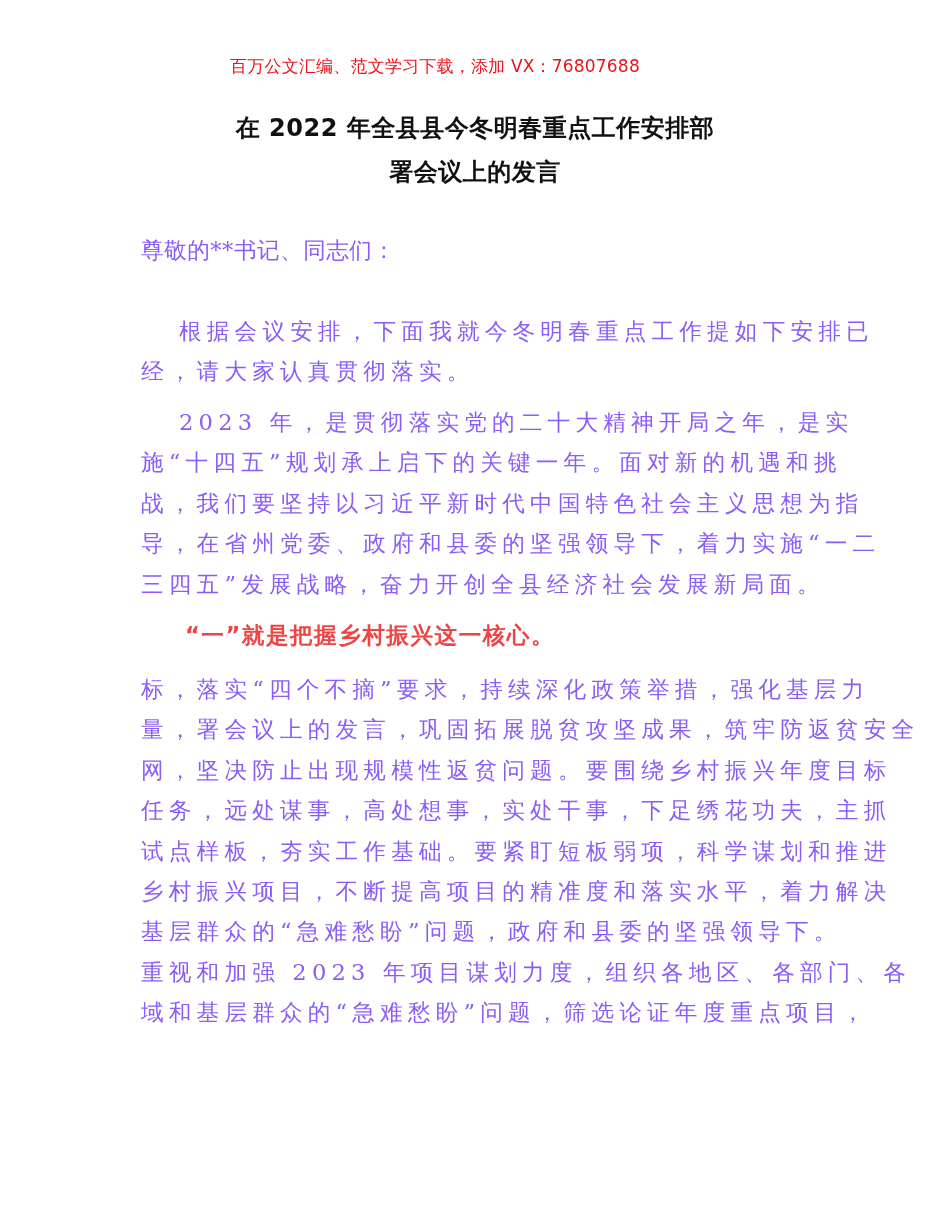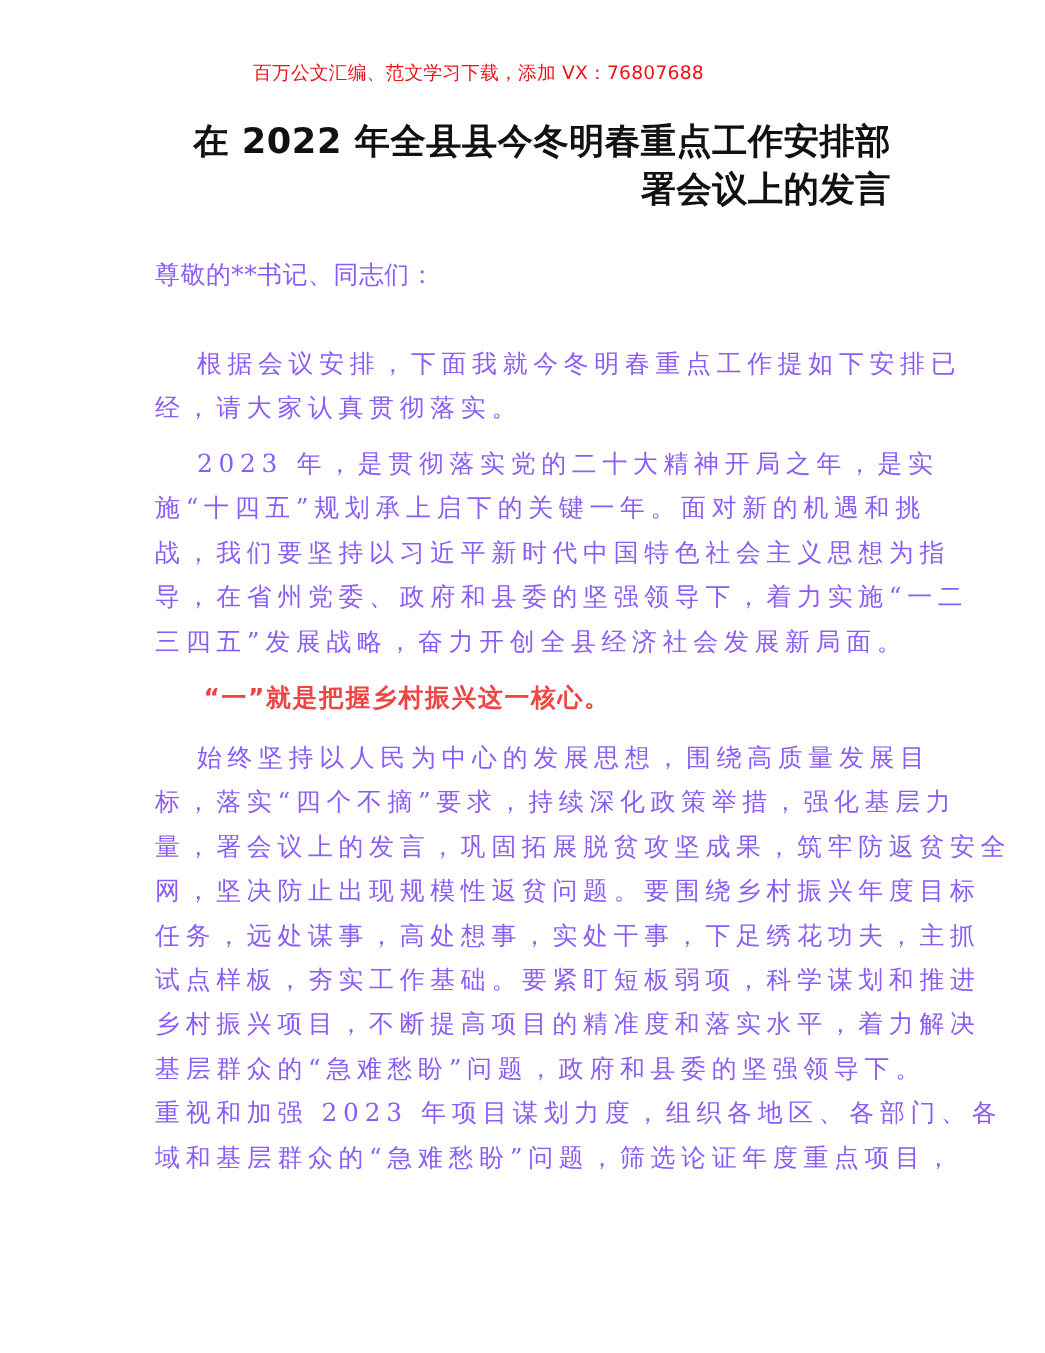--- a/index.html
+++ b/index.html
@@ -25,24 +25,24 @@
     font-size: 17px;
     color: #e8141b;
     letter-spacing: 0.2px;
     margin-left: 24px;
   }
   .title {
     position: absolute;
     top: 106px;
     left: 140px;
     width: 670px;
-    text-align: right;
+    text-align: center;
     font-family: "DejaVu Sans", "Liberation Sans", sans-serif;
     font-weight: bold;
-    font-size: 32px;
+    font-size: 24px;
     line-height: 44px;
     color: #111111;
     letter-spacing: 0.5px;
   }
   .body-text {
     position: absolute;
     left: 141px;
     width: 670px;
     font-size: 22.6px;
     line-height: 40.4px;
@@ -86,21 +86,20 @@
   <span class="line indent">2023 年，是贯彻落实党的二十大精神开局之年，是实</span>
   <span class="line">施“十四五”规划承上启下的关键一年。面对新的机遇和挑</span>
   <span class="line">战，我们要坚持以习近平新时代中国特色社会主义思想为指</span>
   <span class="line">导，在省州党委、政府和县委的坚强领导下，着力实施“一二</span>
   <span class="line">三四五”发展战略，奋力开创全县经济社会发展新局面。</span>
 </div>
 
 <div class="body-text heading indent">“一”就是把握乡村振兴这一核心。</div>
 
 <div class="body-text p3">
-  <span class="line indent">始终坚持以人民为中心的发展思想，围绕高质量发展目</span>
   <span class="line">标，落实“四个不摘”要求，持续深化政策举措，强化基层力</span>
   <span class="line">量，署会议上的发言，巩固拓展脱贫攻坚成果，筑牢防返贫安全</span>
   <span class="line">网，坚决防止出现规模性返贫问题。要围绕乡村振兴年度目标</span>
   <span class="line">任务，远处谋事，高处想事，实处干事，下足绣花功夫，主抓</span>
   <span class="line">试点样板，夯实工作基础。要紧盯短板弱项，科学谋划和推进</span>
   <span class="line">乡村振兴项目，不断提高项目的精准度和落实水平，着力解决</span>
   <span class="line">基层群众的“急难愁盼”问题，政府和县委的坚强领导下。</span>
   <span class="line">重视和加强 2023 年项目谋划力度，组织各地区、各部门、各</span>
   <span class="line">域和基层群众的“急难愁盼”问题，筛选论证年度重点项目，</span>
 </div>

